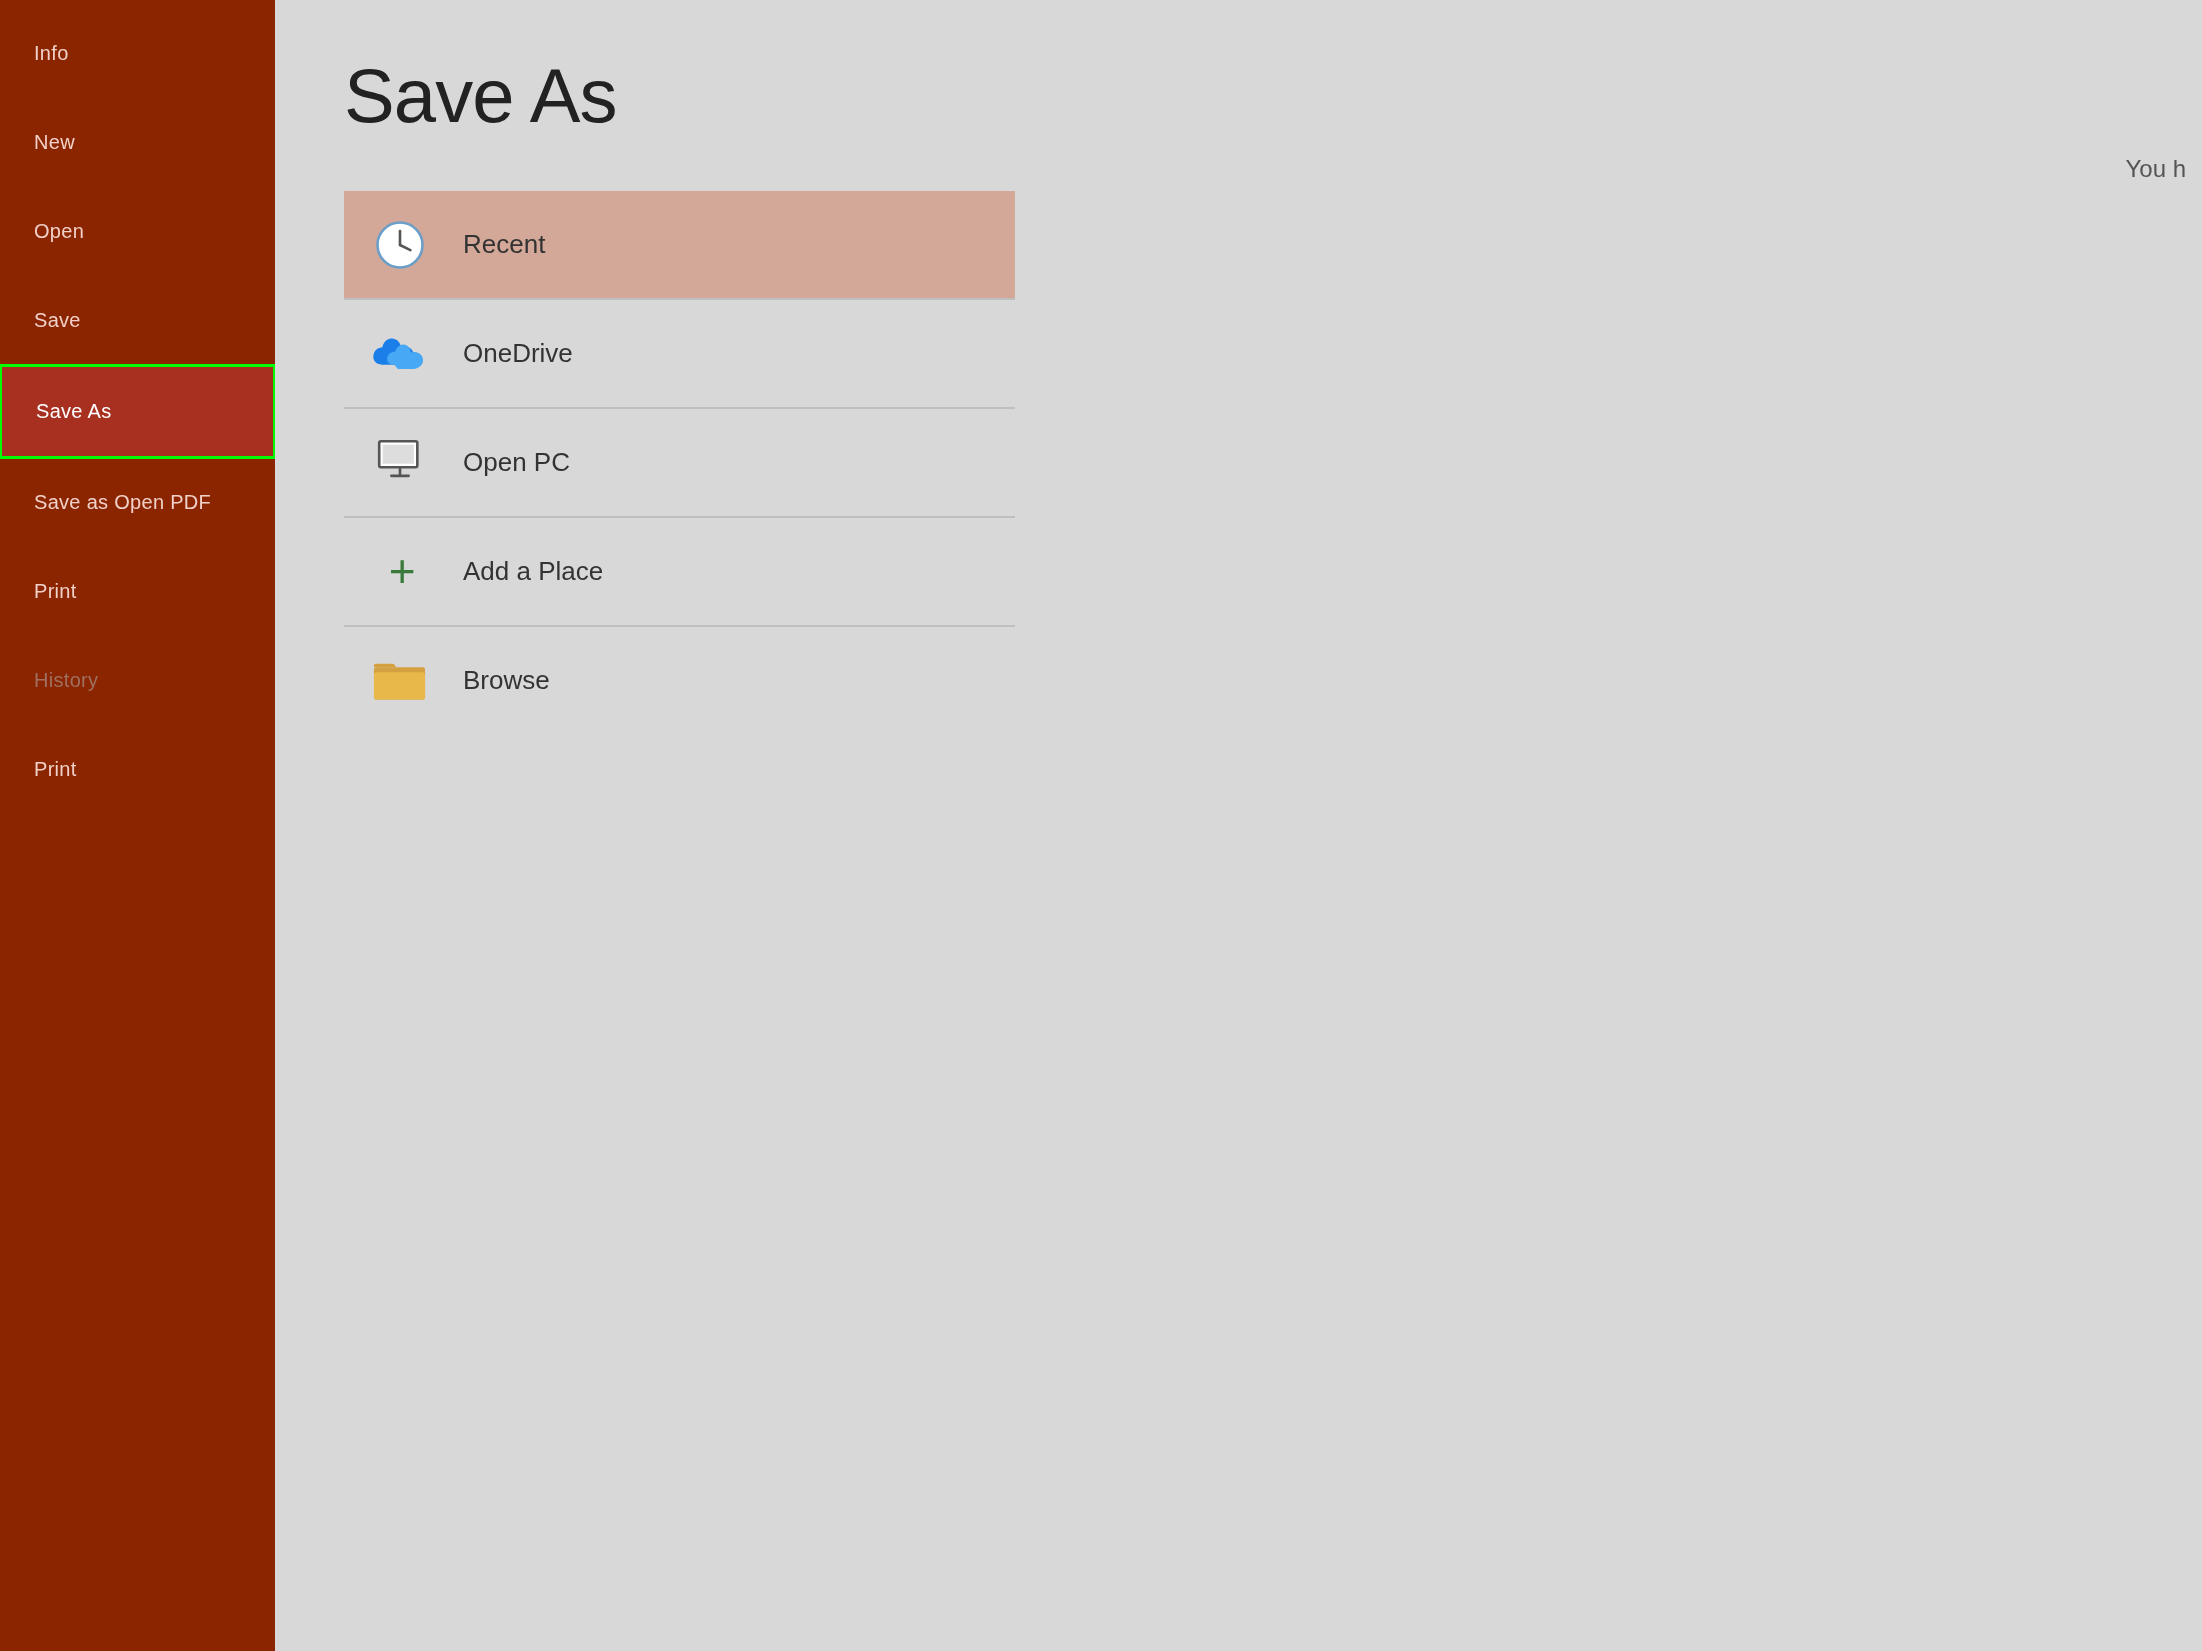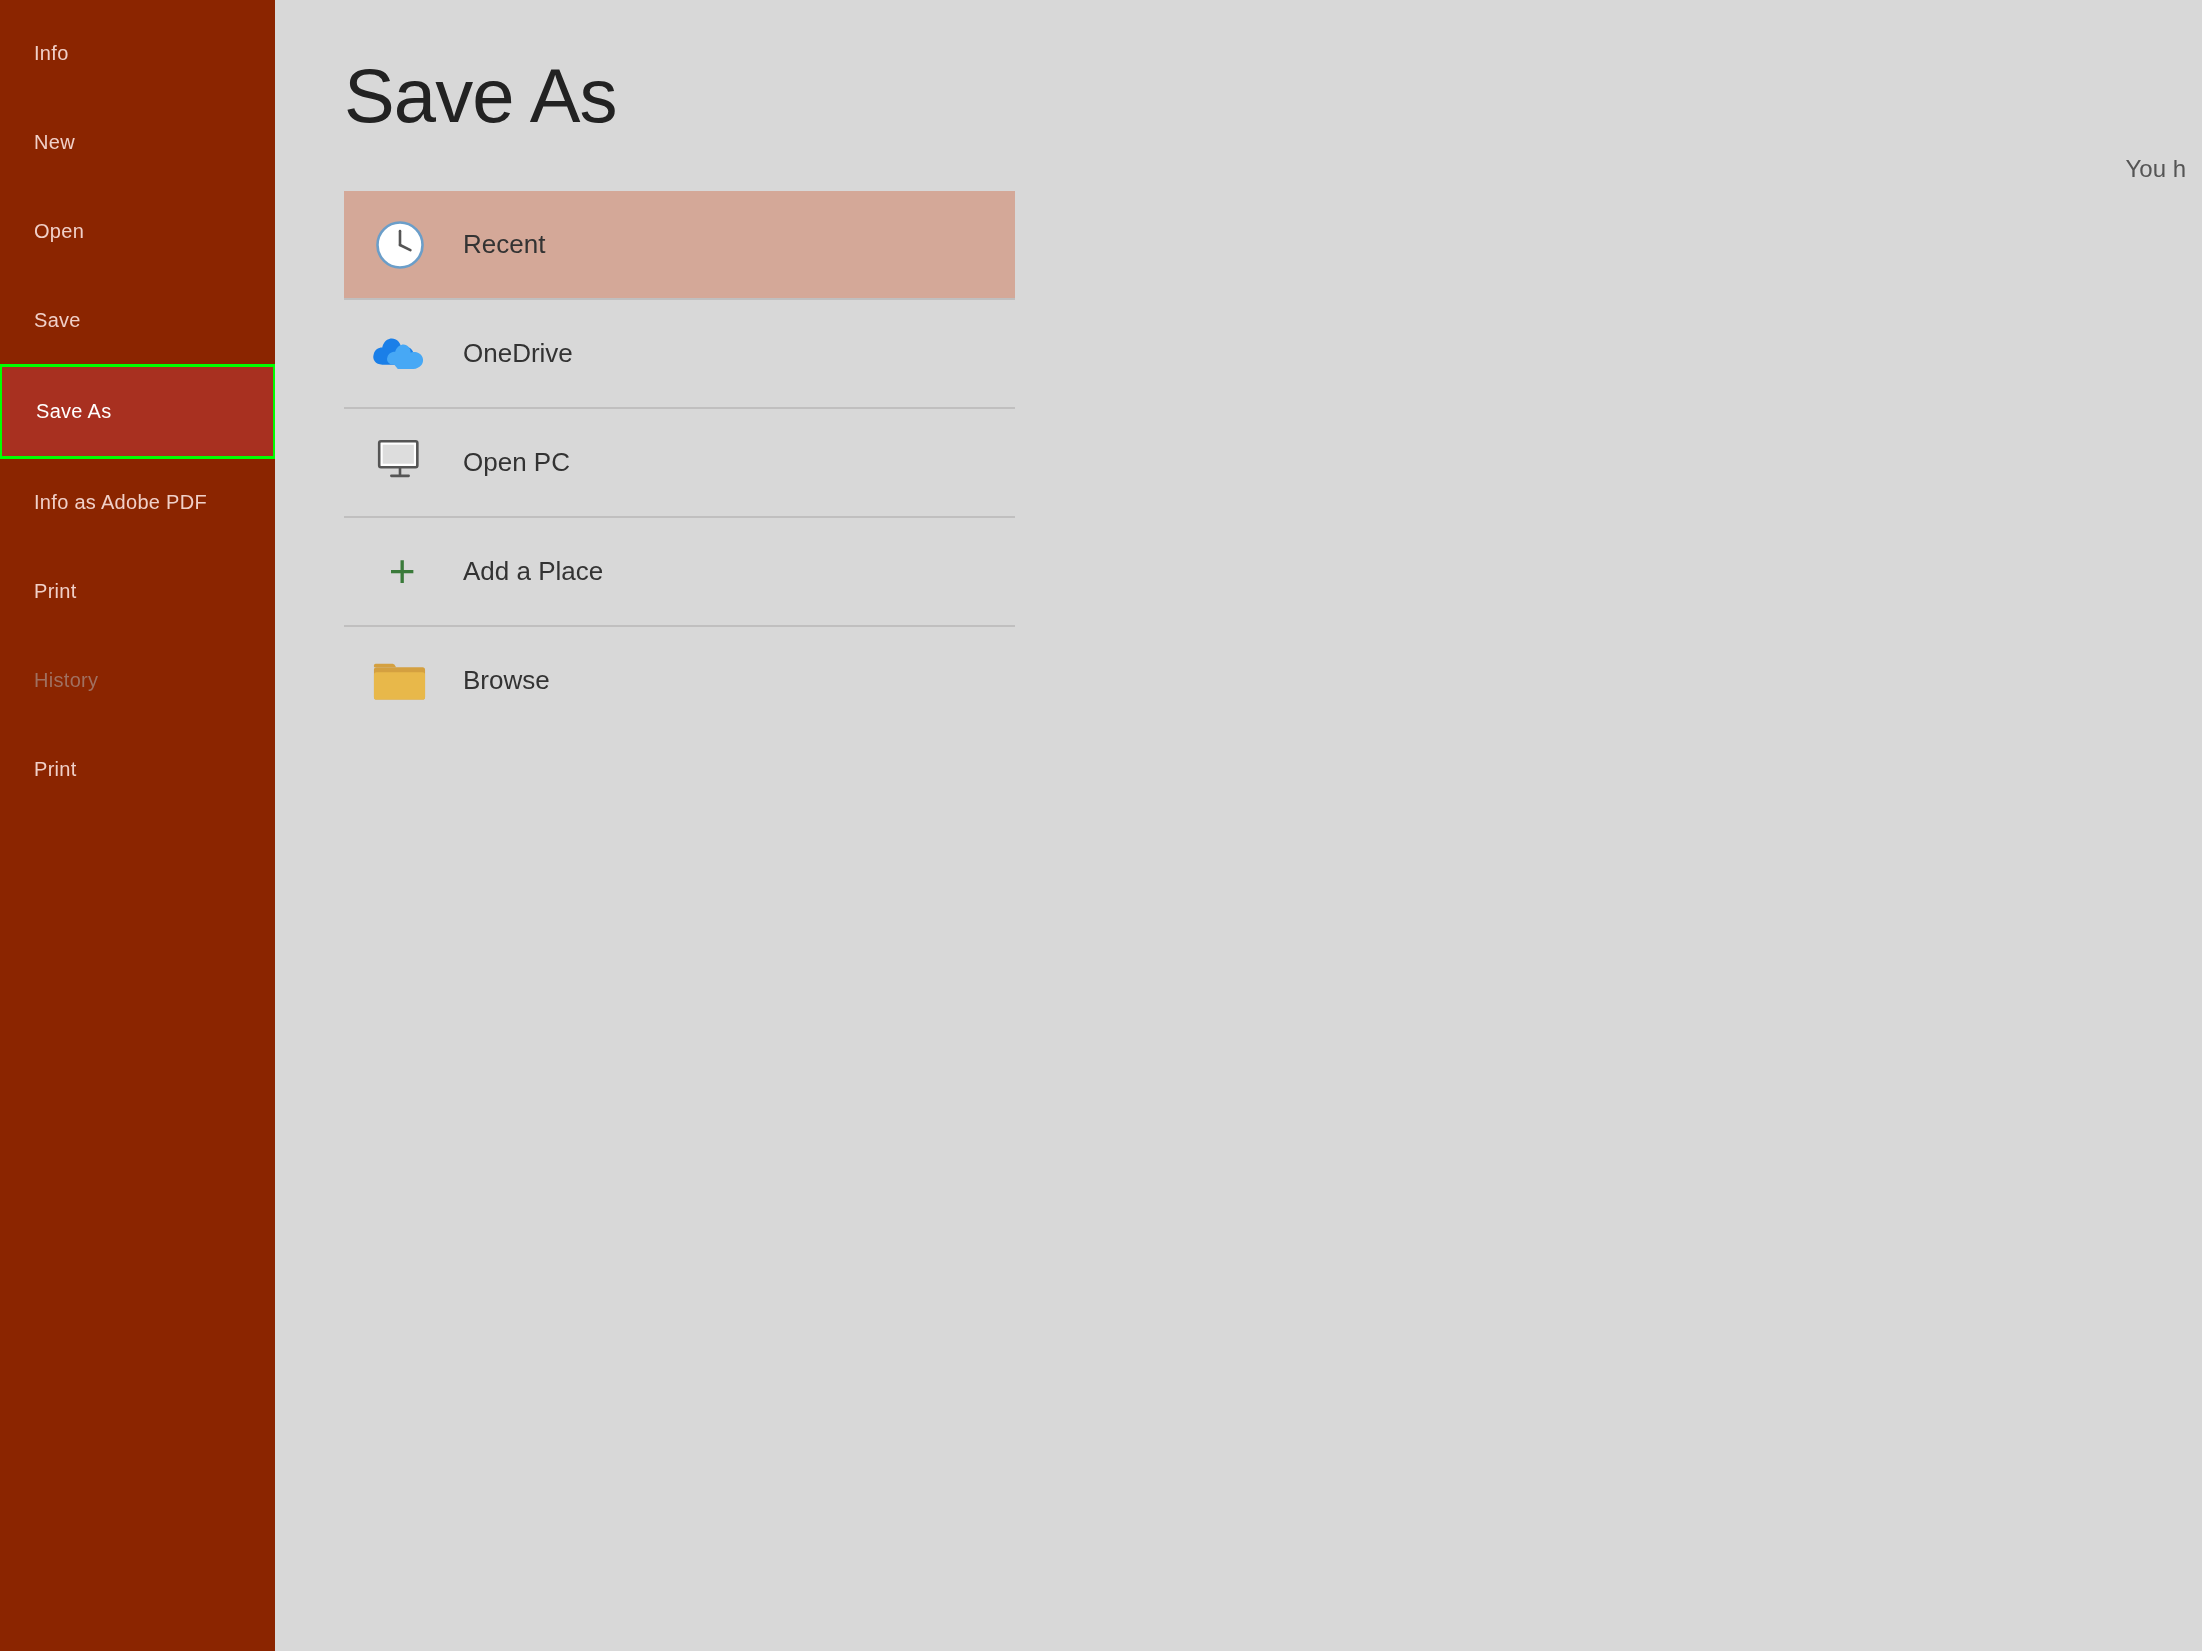--- a/index.html
+++ b/index.html
@@ -183,21 +183,21 @@
 
   <div class="sidebar-item">
     <span>Save</span>
   </div>
 
   <div class="sidebar-item active save-as-highlight">
     <span>Save As</span>
   </div>
 
   <div class="sidebar-item">
-    <span>Info as Adobe PDF</span>
+    <span>Save as Open PDF</span>
   </div>
 
   <div class="sidebar-item">
     <span>Print</span>
   </div>
 
   <div class="sidebar-item disabled">
     <span>History</span>
   </div>
 

